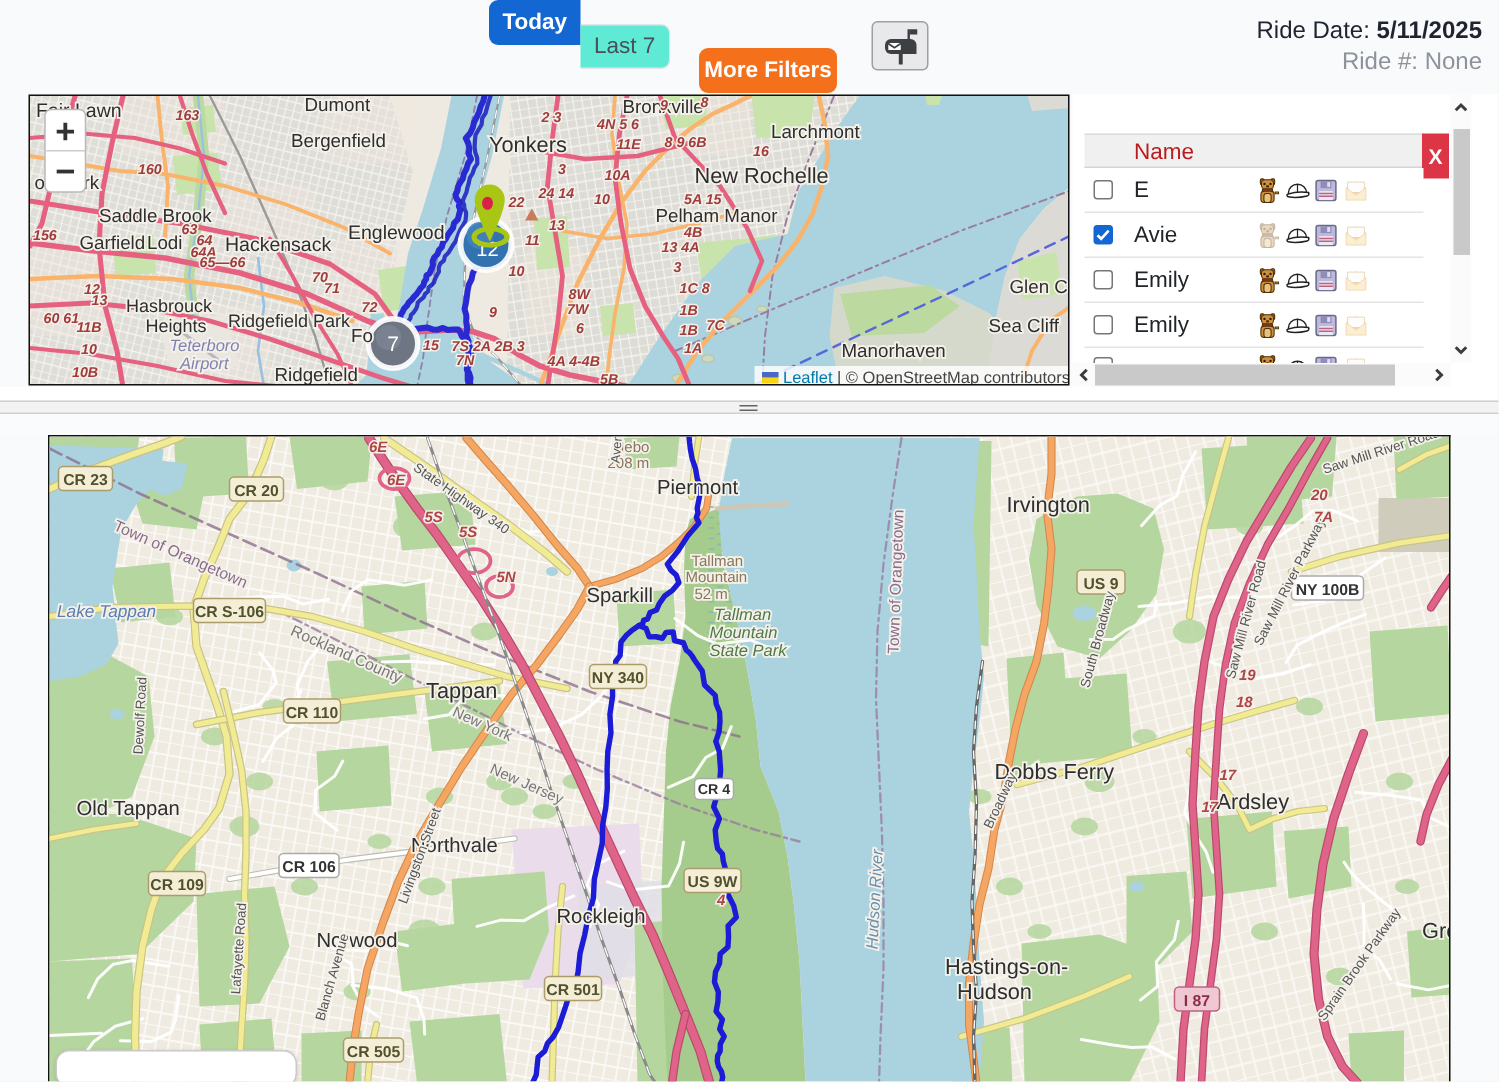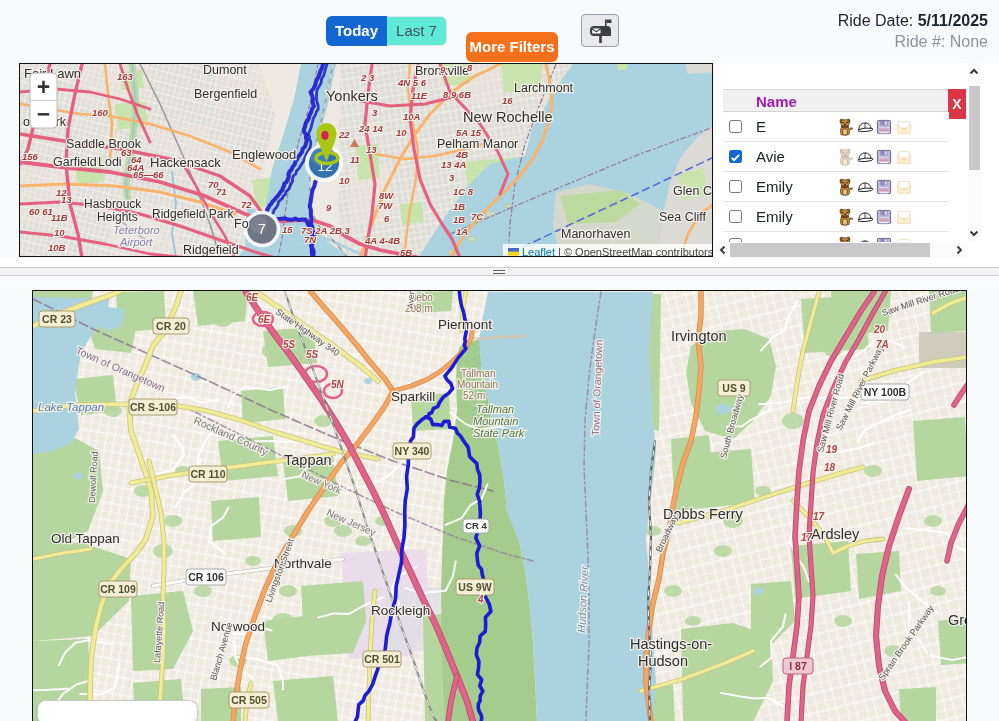--- a/index.html
+++ b/index.html
@@ -6,40 +6,40 @@
   html,body { width:999px; height:721px; overflow:hidden; background:#f9fafb;
     font-family:"Liberation Sans", sans-serif; }
   #page { position:relative; width:999px; height:721px; }
   .abs { position:absolute; }
 
   
   #filterbox { left:28px; top:14px; width:286px; height:31px; background:#fff;
     border:1px solid #d9dde1; border-radius:8px; display:flex; align-items:center; }
   .cb { width:13px; height:13px; border:1px solid #767676; border-radius:2.5px; background:#fff; display:inline-block; flex:0 0 13px; }
   .cblbl { font-size:14.5px; color:#1f2430; margin-left:3.5px; white-space:nowrap; }
-  #btnToday { left:326px; top:16px; width:61px; height:30px; background:#1267d2; color:#fff;
+  #btnToday { left:326px; top:0; width:61px; height:30px; background:#1267d2; color:#fff;
     font-weight:bold; font-size:15px; border-radius:6px 0 0 6px; text-align:center; line-height:30px; }
   #btnLast7 { left:387px; top:16px; width:60px; height:30px; background:#5eead4; color:#48505a;
     font-size:15px; border:1px solid #e2e5e9; border-left:none; border-radius:0 6px 6px 0; text-align:center; line-height:28px; }
   #btnMore { left:466px; top:16px; width:92px; height:30px; background:#f4701b; color:#fff;
     font-weight:bold; font-size:15px; border-radius:6px; text-align:center; line-height:30px;margin-top:16px; }
   #btnMail { left:581px; top:14px; width:38px; height:33px; background:#e9e9ec;
     border:1px solid #9aa0a6; border-radius:4px; display:flex; align-items:center; justify-content:center; }
   #rideDate { right:11px; top:12px; font-size:16px; color:#1f2430; text-align:left; }
   #rideNum  { right:11px; top:33px; font-size:16px; color:#8d939b; text-align:right; }
 
   
   #topmap { left:19px; top:63px; width:694px; height:194px; border:1px solid #111;
     background:#eee9e0; overflow:hidden; }
 
   
   #panel { left:715px; top:63px; width:284px; height:195px; background:#fff; }
   #thead { position:absolute; left:8px; top:26px; width:226px; height:23px; background:#f0f0f0;
     border-top:1px solid #dcdcdc; border-bottom:1px solid #d4d4d4; }
-  #thead span { position:absolute; left:33px; top:3px; font-weight:bold; font-size:15px; color:#a21caf; }
+  #thead span { position:absolute; left:33px; top:3px; font-weight:normal; font-size:15px; color:#b91c1c; }
   #xbtn { position:absolute; left:233px; top:26px; width:18px; height:30px; background:#dc3545;
     color:#fff; font-weight:bold; font-size:14px; text-align:center; line-height:30px; }
   .trow { position:absolute; left:8px; width:226px; height:30px; border-bottom:1px solid #e4e4e4; background:#fff; }
   .trow .cbx { position:absolute; left:6px; top:8px; }
   .trow .nm { position:absolute; left:33px; top:6px; font-size:15px; color:#212529; }
   .icons { position:absolute; left:113px; top:6px; display:flex; gap:1.5px; }
   .cbchk { width:13px; height:13px; border-radius:2.5px; background:#1267d2; position:relative; }
   
   #vsb { position:absolute; left:252px; top:0; width:14px; height:179px; background:#fbfbfb; }
   #vsb .thumb { position:absolute; left:1.5px; top:23px; width:11px; height:84px; background:#c9c9c9; }

